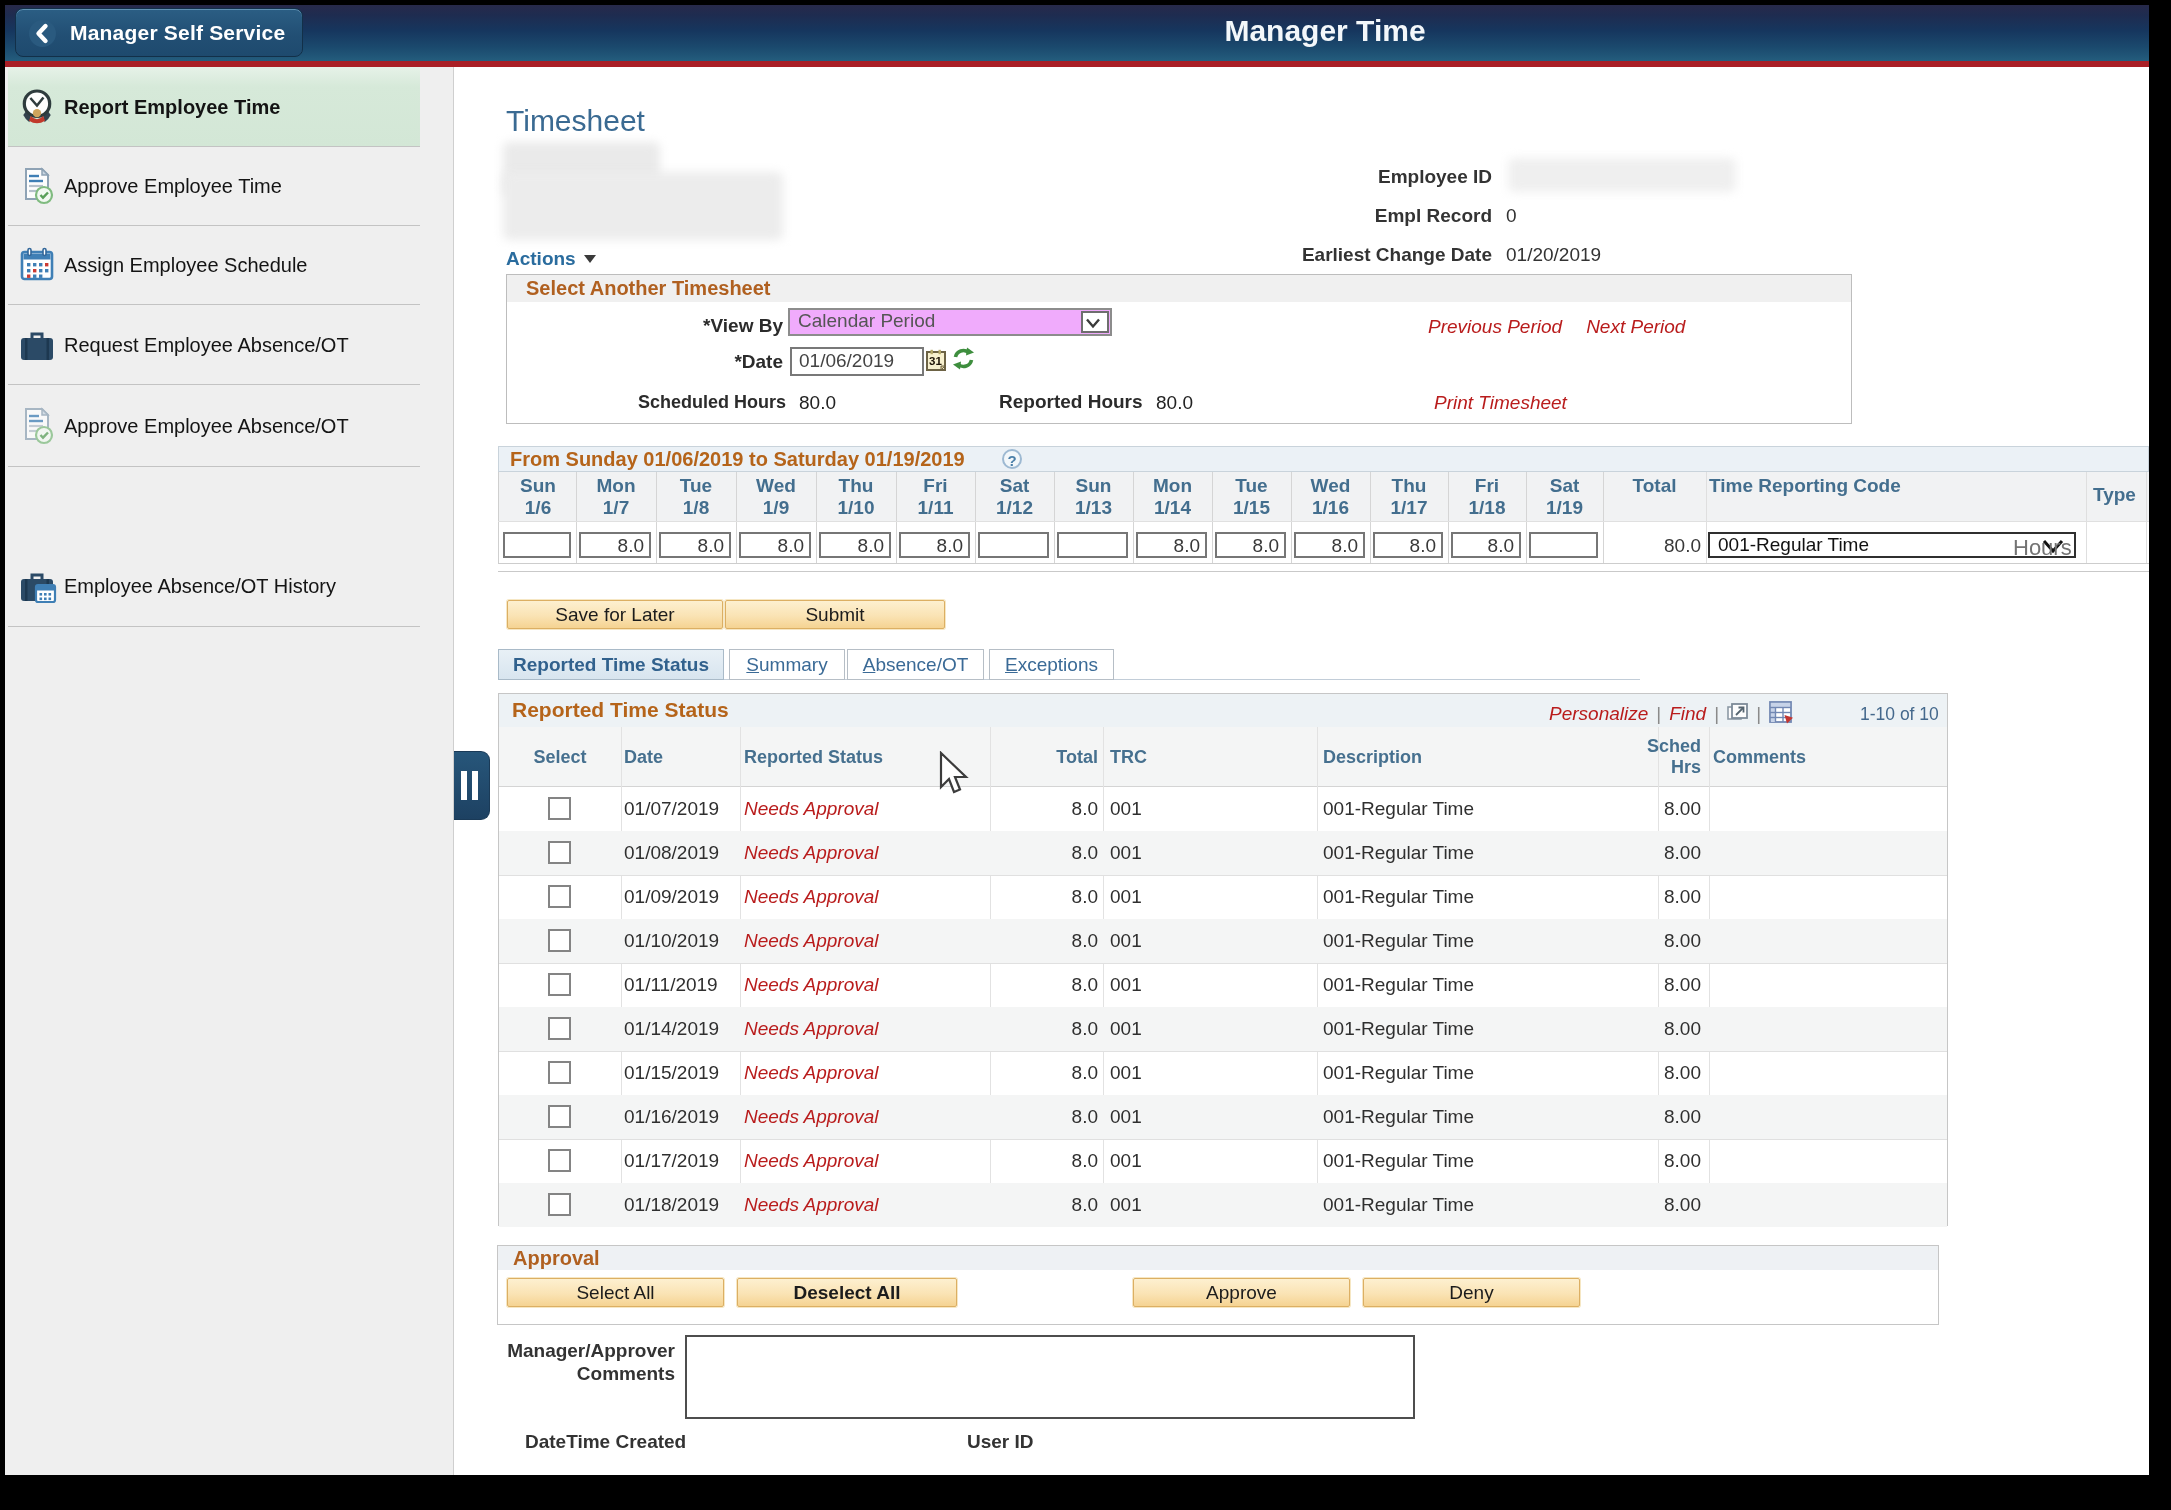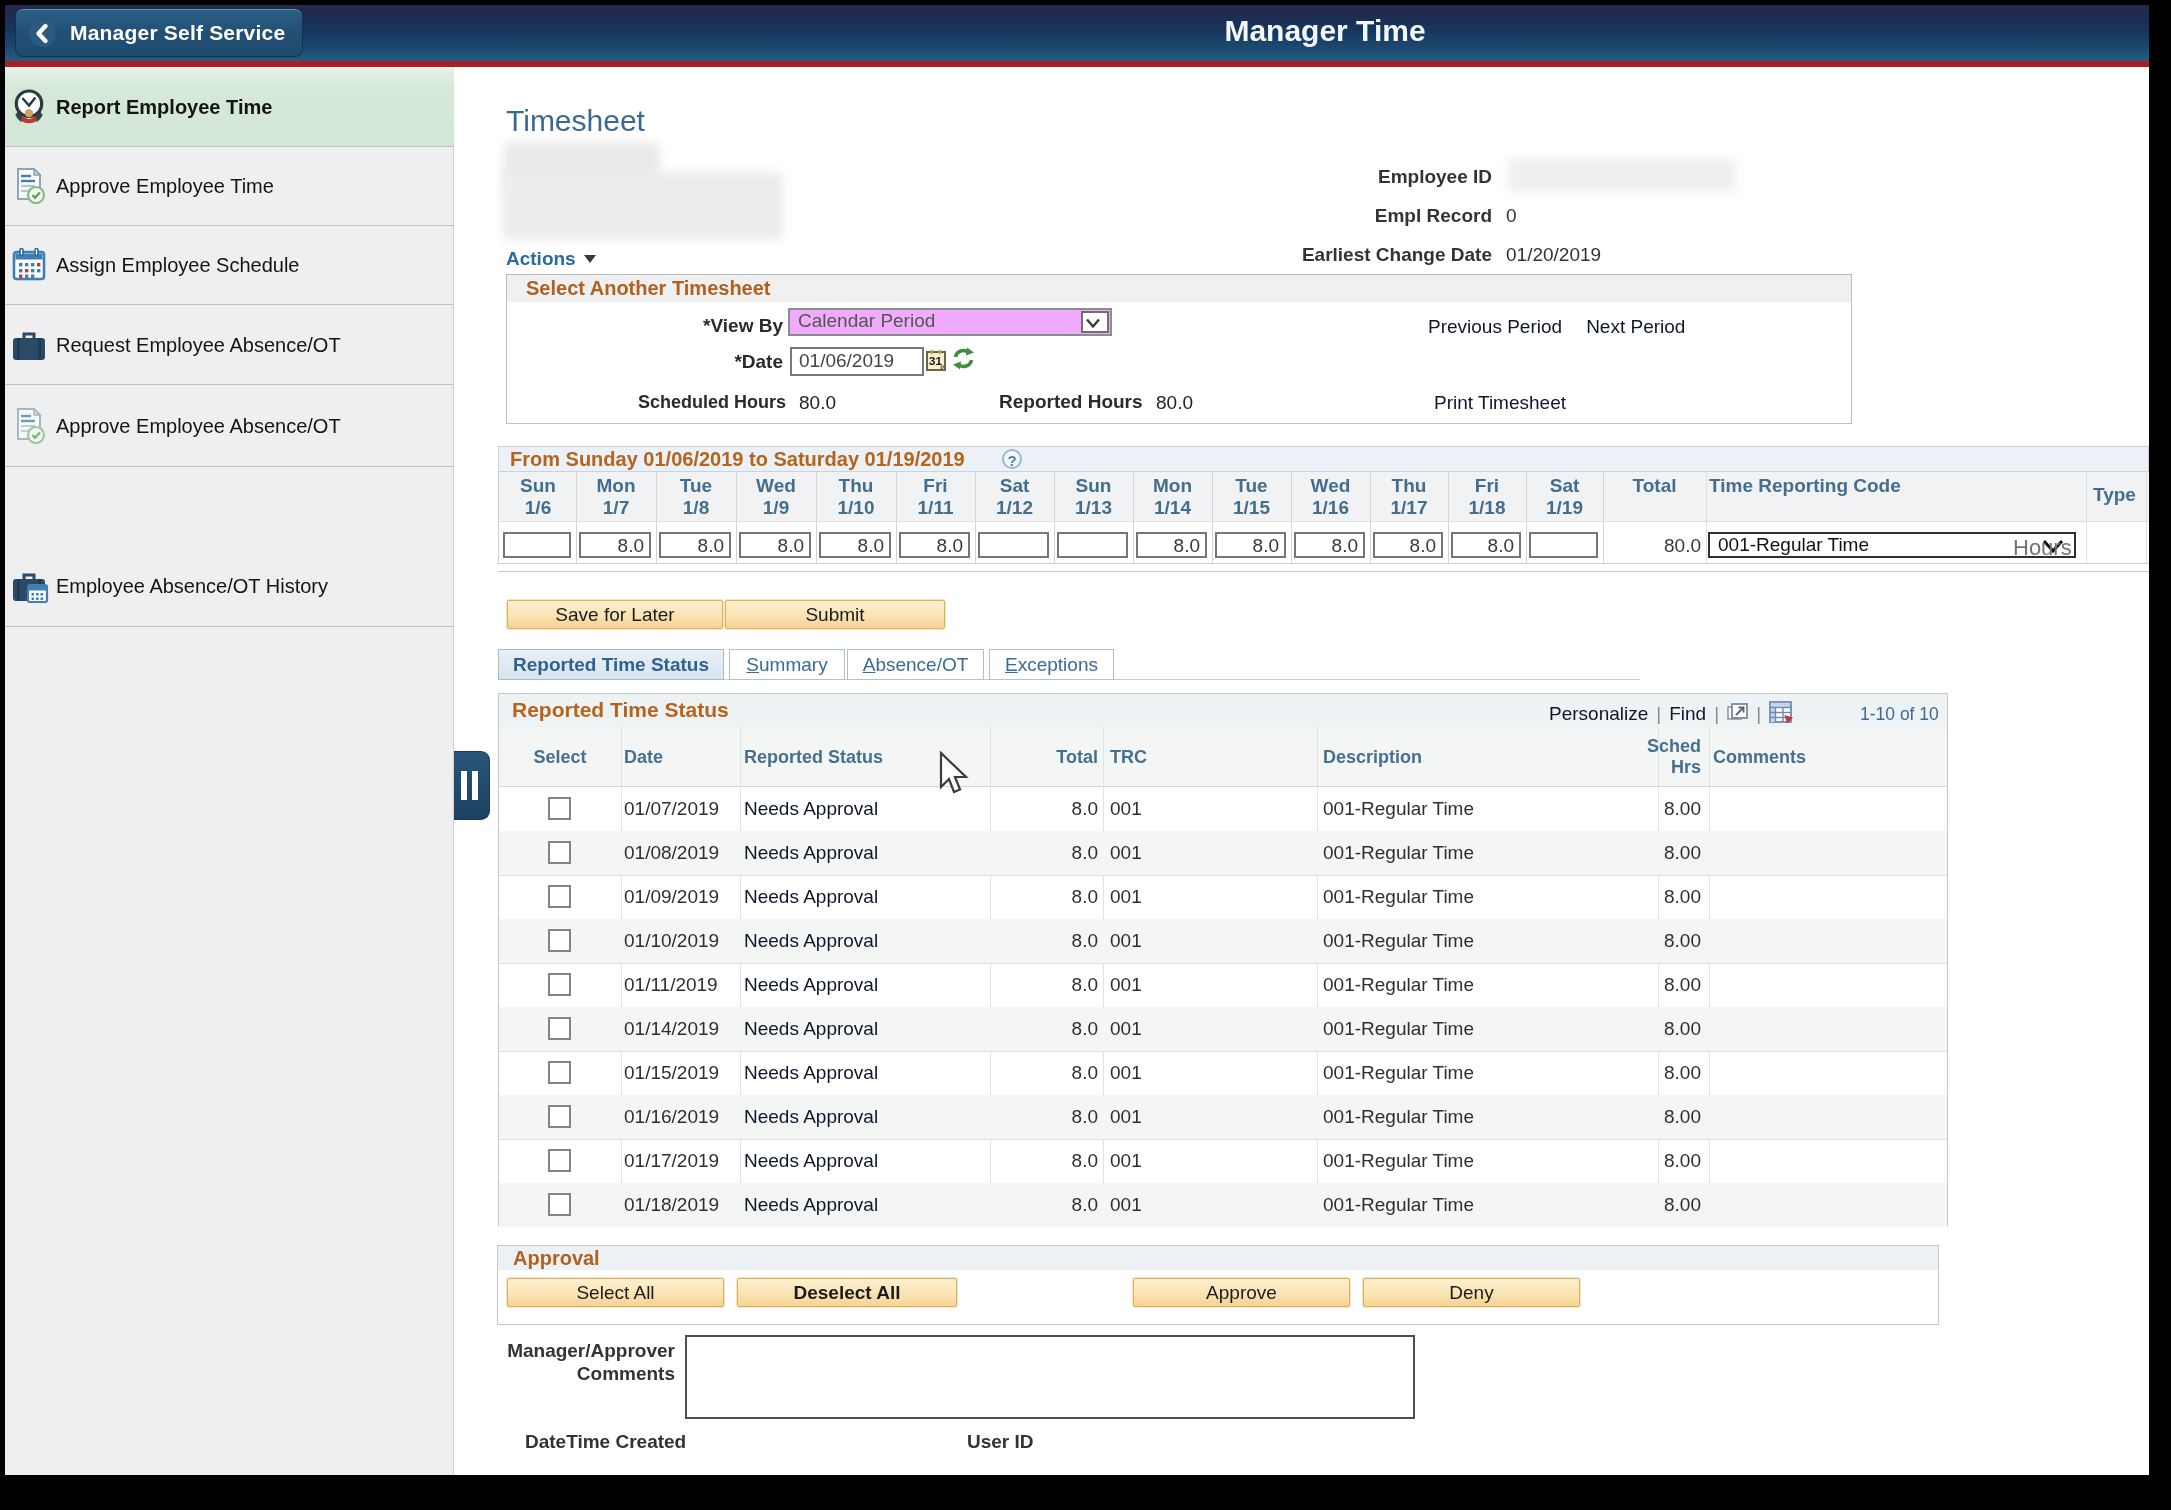--- a/index.html
+++ b/index.html
@@ -11,29 +11,29 @@
 #hdr { position:absolute; left:0; top:0; width:2149px; height:61px;
   background:linear-gradient(#2c2847 0%, #1e2c50 25%, #16365e 50%, #1b4a6e 78%, #245d7d 100%); }
 #redline { position:absolute; left:0; top:61px; width:2149px; height:6px; background:#a91f26; }
 #mssbtn { position:absolute; left:15px; top:8px; width:288px; height:49px; border-radius:8px;
   background:linear-gradient(#2b5e84 0%, #224f74 55%, #1e4a6e 100%); border:1px solid #123049;
   box-shadow:inset 0 1px 0 rgba(140,185,215,.55); }
 #mssbtn .txt { position:absolute; left:54px; top:12px; color:#fff; font-size:21px; font-weight:bold; letter-spacing:0.2px;}
 #mt { position:absolute; left:1125px; top:14px; width:400px; text-align:center; color:#f3f7fa; font-size:30px; font-weight:bold; }
 
 #sidebar { position:absolute; left:0; top:67px; width:454px; height:1408px; background:#efefef; border-right:1px solid #cfcfcf; }
-.sbitem { position:absolute; left:0; width:454px; height:79px; border-bottom:1px solid #c3c3c3; }
+.sbitem { position:absolute; left:8px; width:412px; height:79px; border-bottom:1px solid #c3c3c3; }
 .sbitem .lbl { position:absolute; left:56px; top:50%; transform:translateY(-50%); font-size:20px; color:#141414; }
 .sbitem .ic { position:absolute; left:11px; top:50%; transform:translateY(-50%); width:36px; height:38px; }
 #sb1 { top:0; background:linear-gradient(#e6f2e8 0%, #d6e9d9 25%, #d3e7d6 100%); }
 #sb1 .lbl { font-weight:bold; }
 #sb1 { height:80px; } #sb2 { top:80px; height:79px; } #sb3 { top:159px; } #sb4 { top:239px; } #sb5 { top:319px; height:81px; }
 #sb6 { top:400px; height:79px; } #sb7 { top:479px; height:81px; }
 
-.olink { color:#0f172a; }
+.olink { color:#b91c1c;font-style:italic; }
 .btn-tan { position:absolute; background:linear-gradient(#fdf0d0 0%, #fae3b4 55%, #f5d392 100%);
   border:1px solid #dcaf63; border-radius:2px; box-shadow:0 0 0 1px #f6e7c4; text-align:center; font-size:19px; color:#1c1c1c; }
 .blur { position:absolute; background:#ececec; filter:blur(5px); border-radius:6px; }
 </style>
 </head>
 <body>
 <div id="page">
   <div id="hdr"></div>
   <div id="redline"></div>
   <div id="mssbtn">

